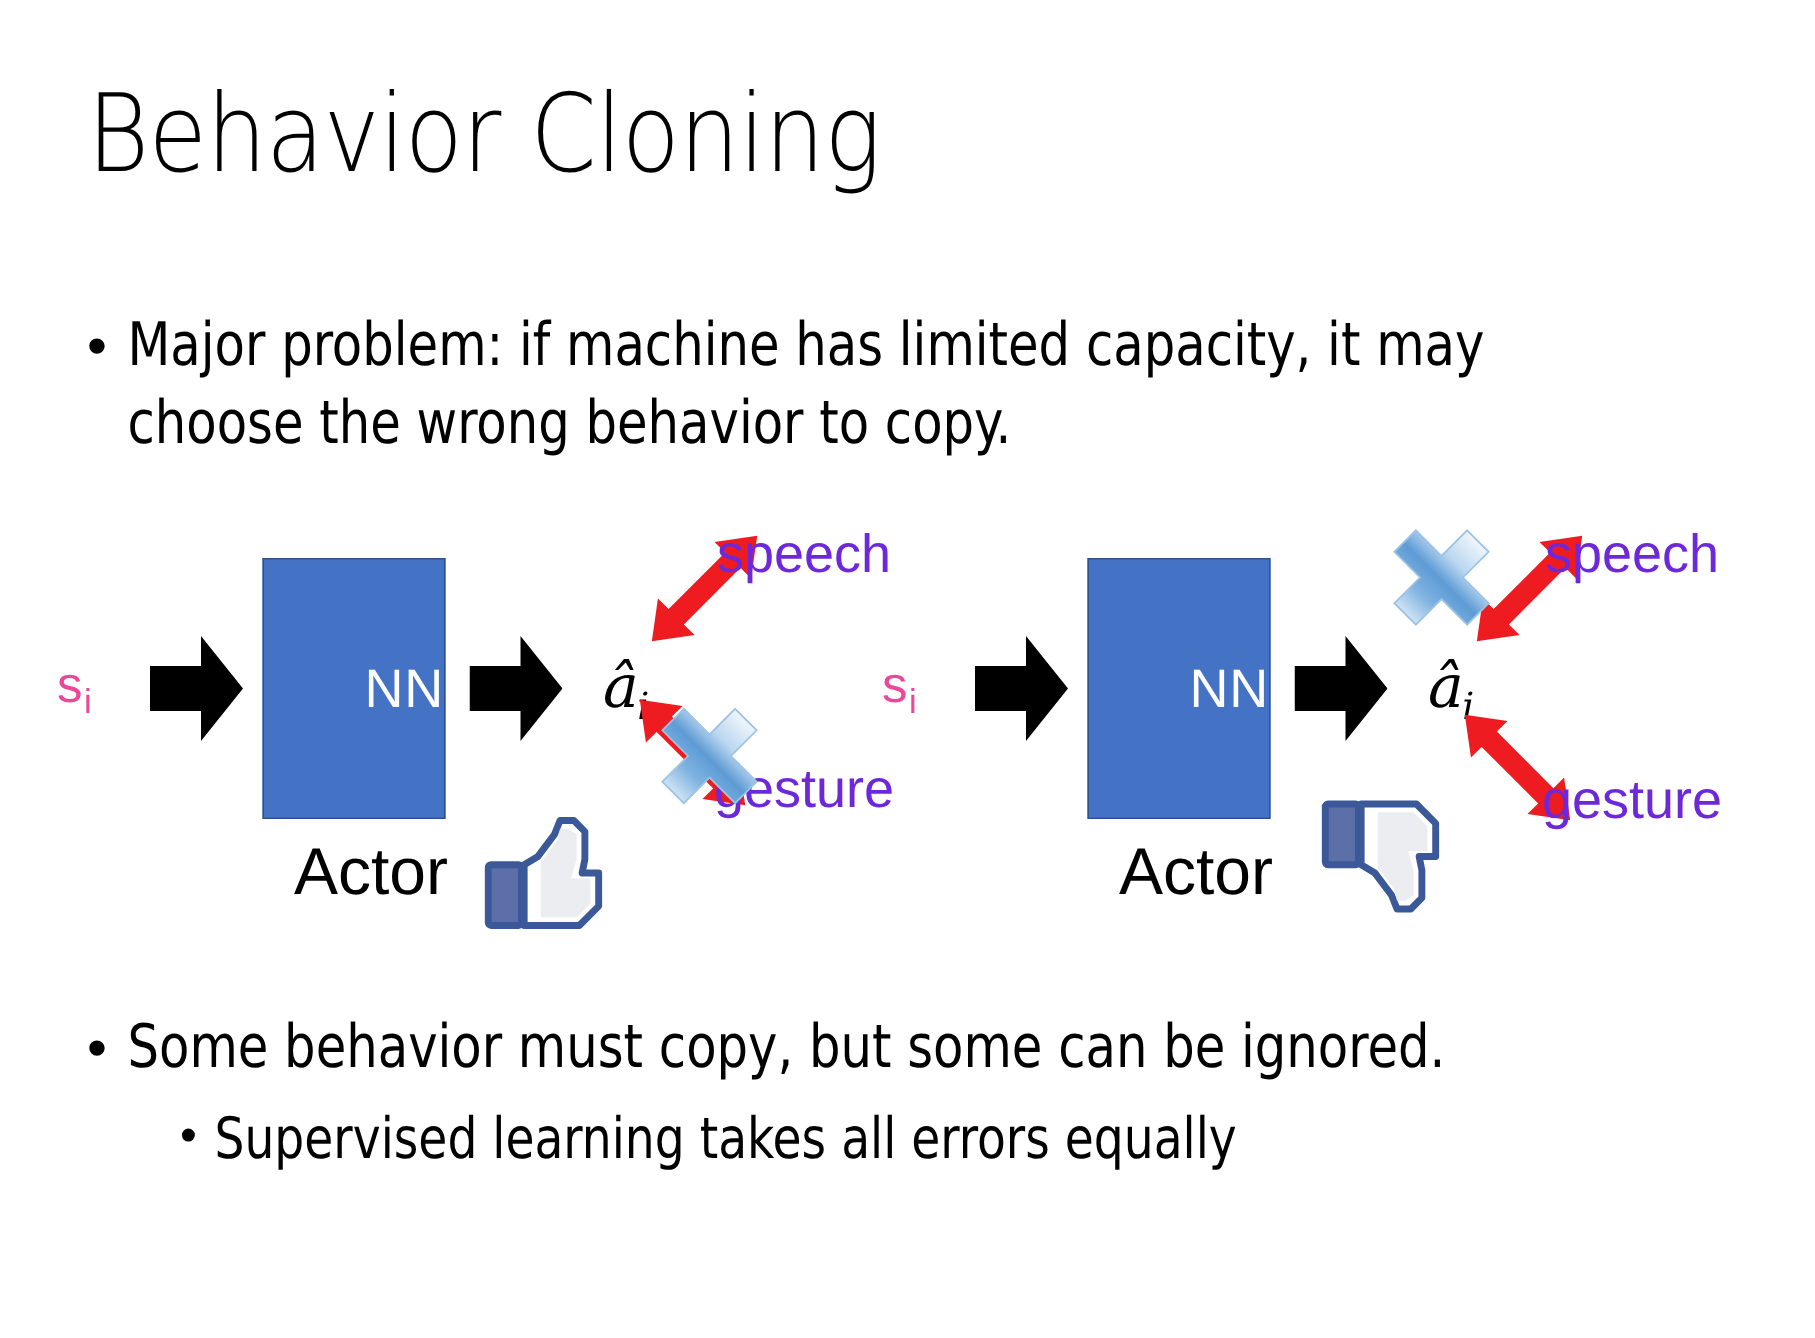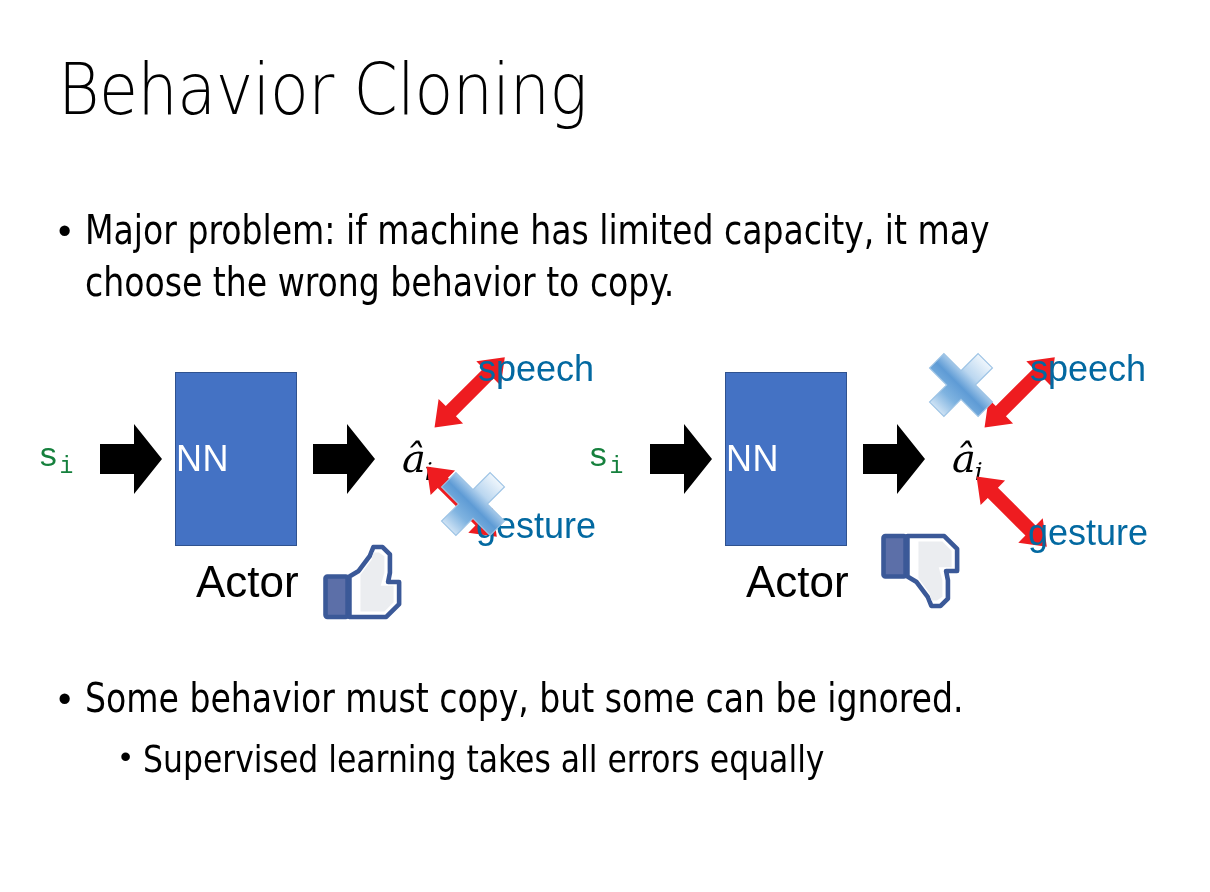--- a/index.html
+++ b/index.html
@@ -87,22 +87,22 @@
     top: 340px;
     width: 600px;
     height: 300px;
   }
   #diagram-left  { left: 10px; }
   #diagram-right { left: 560px; }
 
   .state-label {
     position: absolute;
     font-size: 34px;
-    font-family: Liberation Mono, monospace;
-    color: #15803d;
+    font-family: Liberation Sans, sans-serif;
+    color: #ec4899;
     white-space: nowrap;
   }
   .state-label .sub {
     font-size: 23px;
     vertical-align: baseline;
     position: relative;
     top: 7px;
     left: 1px;
   }
 
@@ -112,21 +112,21 @@
     height: 74px;
   }
   .block-arrow svg { display: block; }
 
   .nn-box {
     position: absolute;
     background: #4472C4;
     border: 1px solid #2F528F;
     display: flex;
     align-items: center;
-    justify-content: flex-start;
+    justify-content: flex-end;
   }
   .nn-label {
     color: #ffffff;
     font-size: 36px;
     font-family: "Liberation Sans", sans-serif;
     letter-spacing: 0.5px;
   }
 
   .actor-label {
     position: absolute;
@@ -156,21 +156,21 @@
     position: absolute;
     width: 120px;
     height: 120px;
   }
   .red-arrow svg { display: block; overflow: visible; }
 
   .out-label {
     position: absolute;
     font-size: 36px;
     font-family: "Liberation Sans", sans-serif;
-    color: #0369a1;
+    color: #6d28d9;
     white-space: nowrap;
   }
 
   .blue-x {
     position: absolute;
     width: 78px;
     height: 78px;
   }
   .blue-x svg { display: block; }
 

